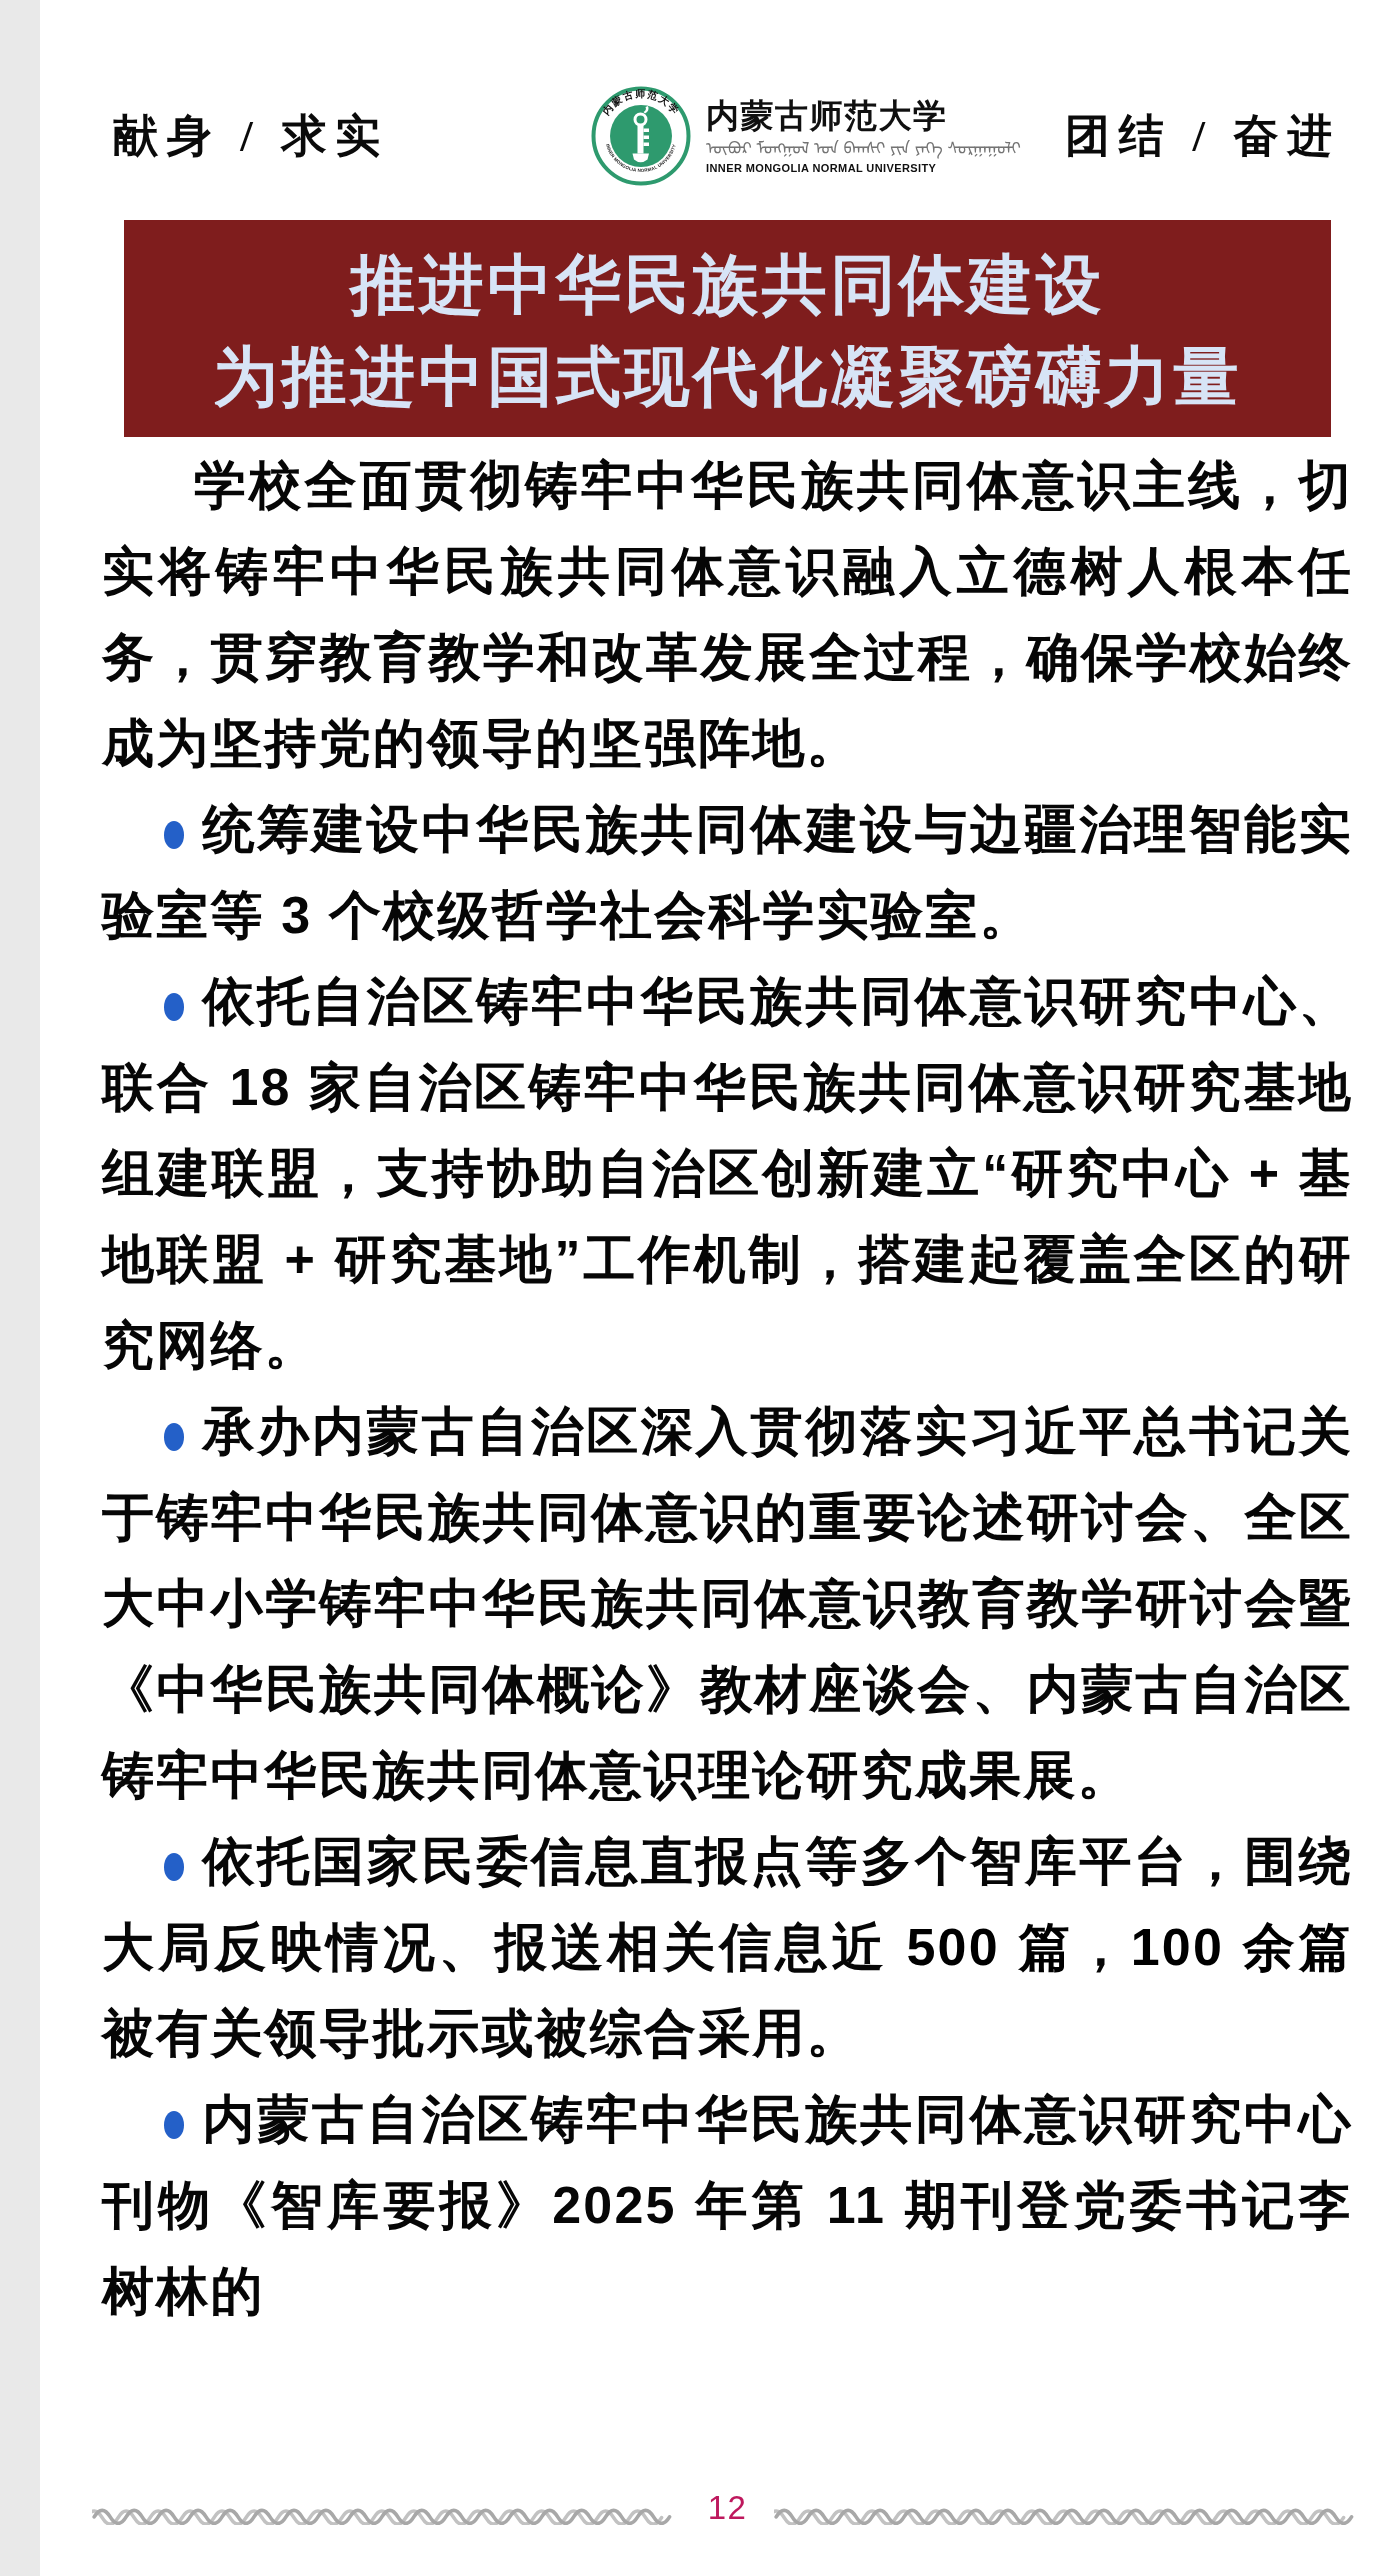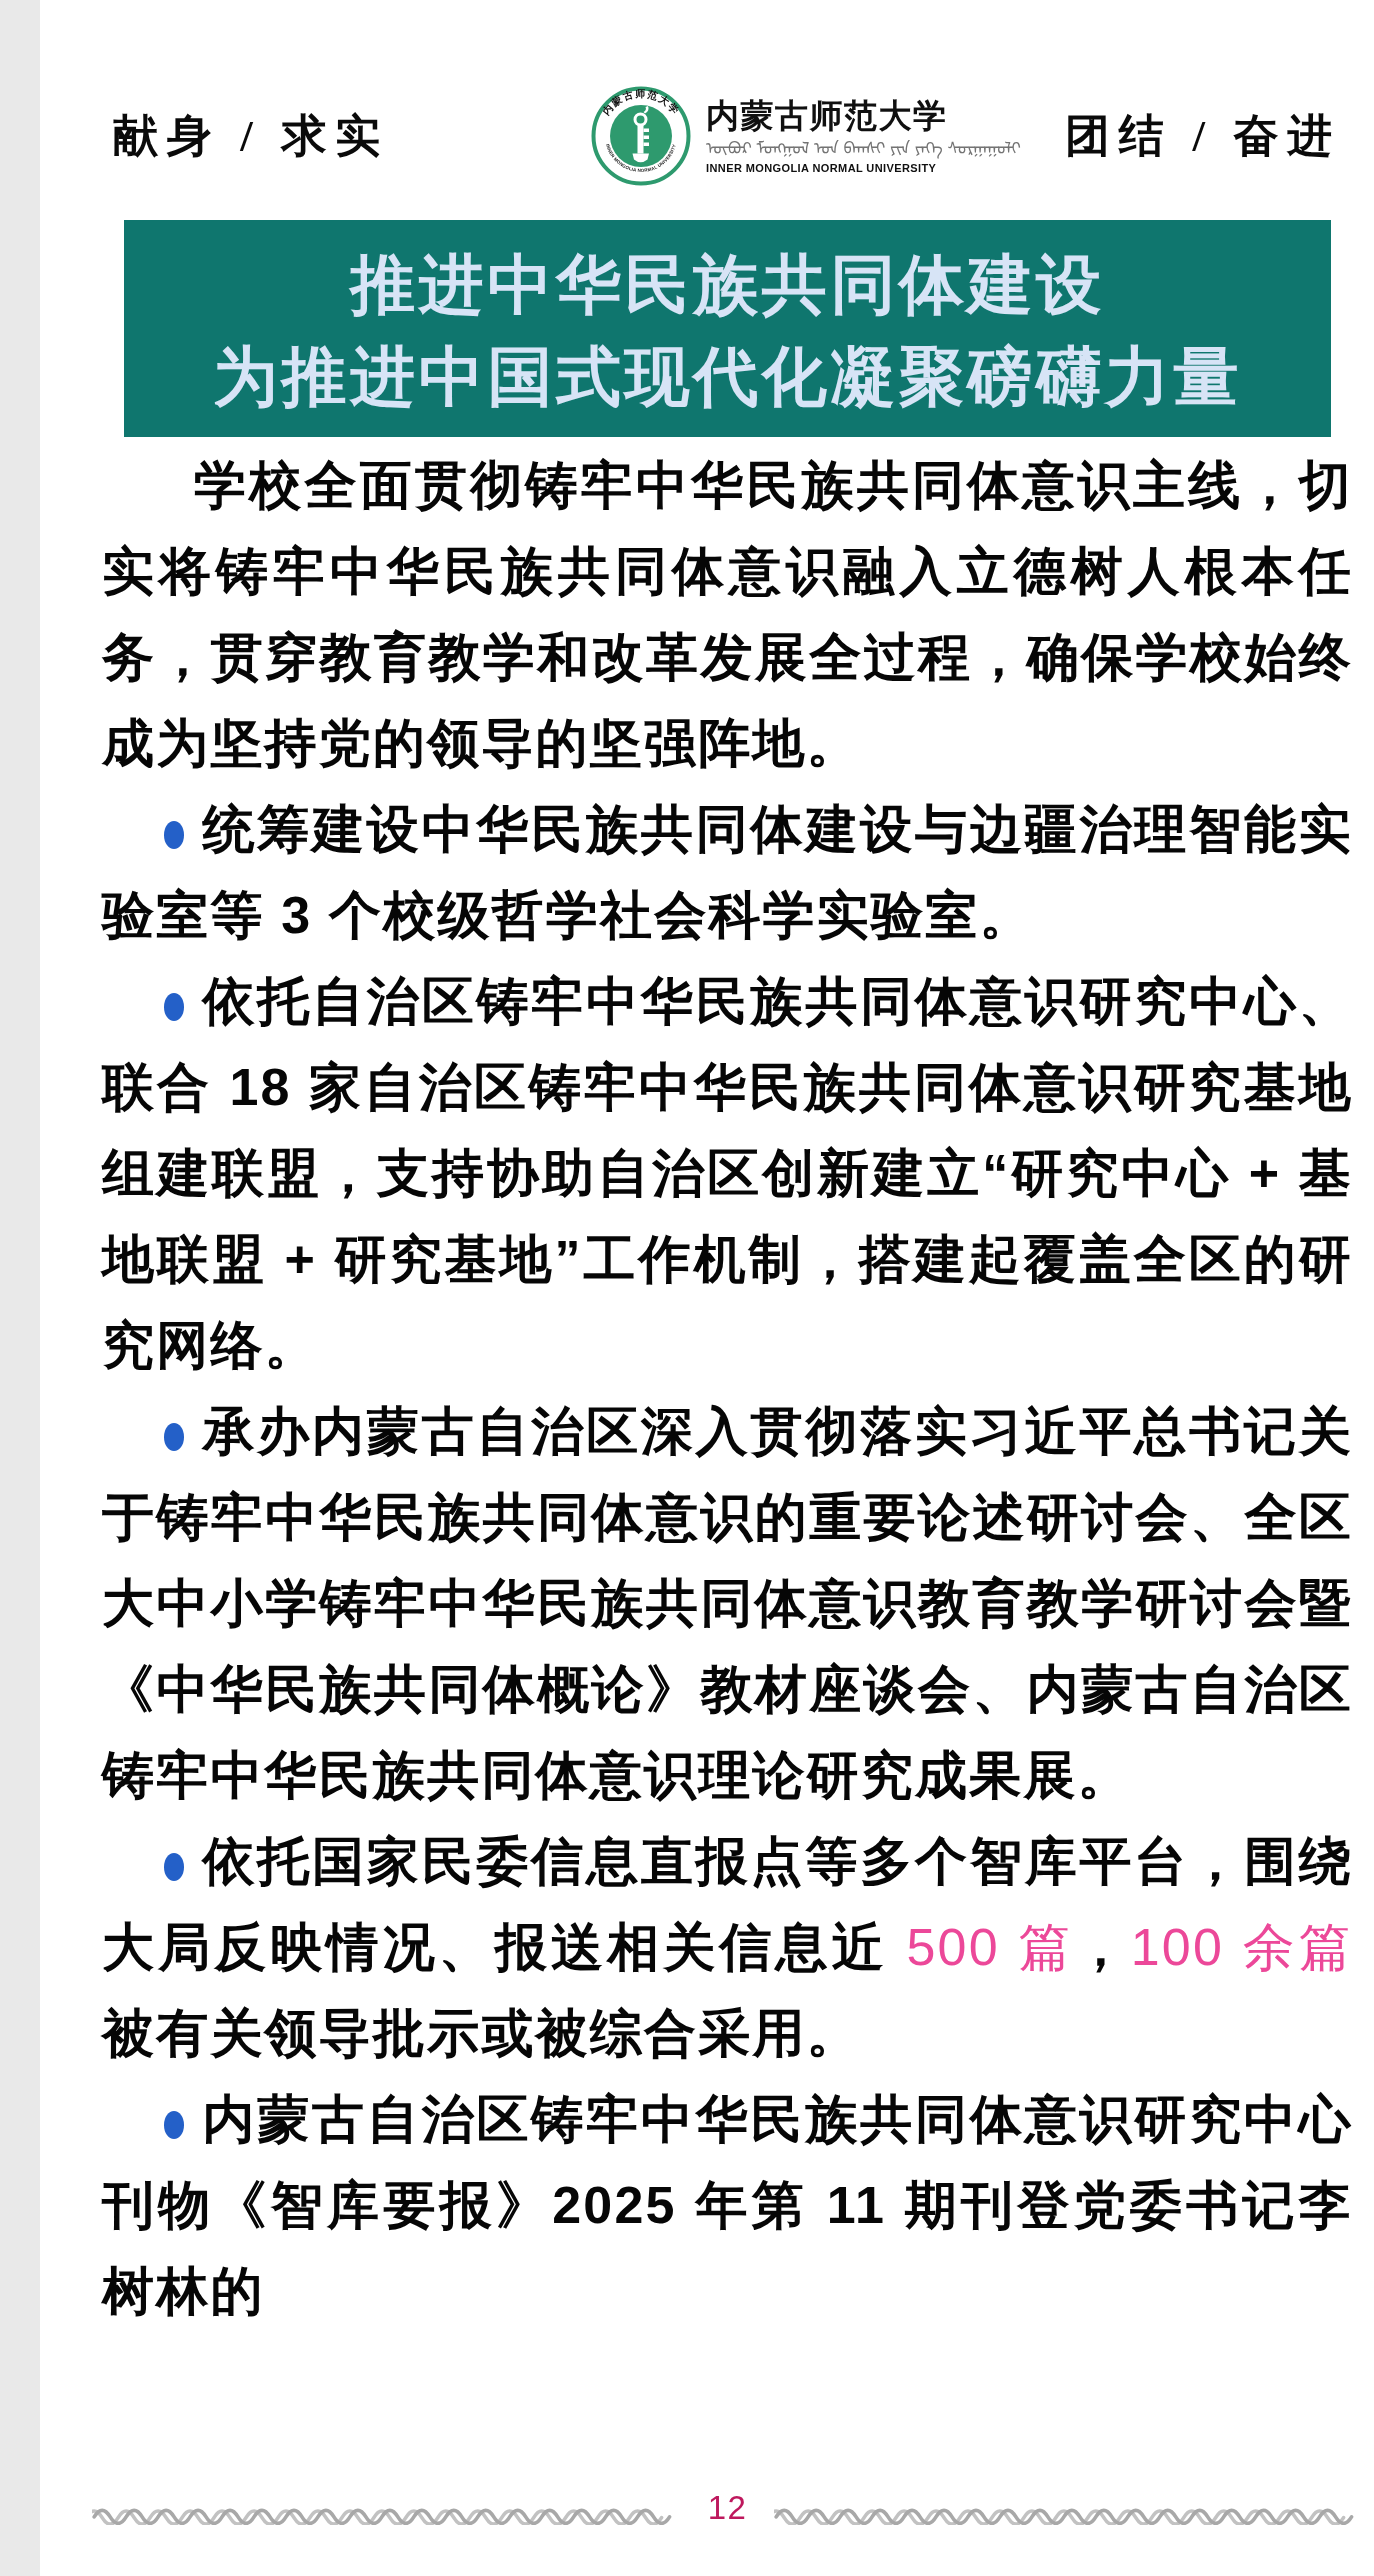--- a/index.html
+++ b/index.html
@@ -21,41 +21,41 @@
     letter-spacing:1.5px; color:#101010; line-height:38px; white-space:nowrap;
   }
   .logo-mn{font-size:16.7px; letter-spacing:5.1px; color:#737373; margin-top:4.4px; line-height:19px; white-space:nowrap;}
   .logo-en{
     font-size:11px; font-weight:bold; letter-spacing:0.4px; color:#101010;
     margin-top:3.6px; white-space:nowrap;
   }
   
   .banner{
     position:absolute; left:84px; top:220px; width:1207px; height:217px;
-    background:#0f766e; text-align:center;
+    background:#7f1d1d; text-align:center;
   }
   .banner-line{
     font-family:"Liberation Serif", serif; font-weight:bold; font-size:65px;
     line-height:92px; letter-spacing:3.6px; color:#d7e4f6; white-space:nowrap;
   }
   .banner-line1{margin-top:19px;}
   
   .body-text{
     position:absolute; left:62px; top:442px; width:1251px;
     font-size:52px; line-height:86px; letter-spacing:2.2px;
     font-weight:600; text-align:justify; color:#060606;
   }
   .body-text p{margin:0; padding:0;}
   .indent2{text-indent:92px;}
   .bullet-p{text-indent:62px;}
   .dot{
     display:inline-block; width:20.4px; height:28px; border-radius:50%;
     background:#2460c8; margin-right:17.4px; vertical-align:-1.5px;
   }
-  .hl{color:#ec4899; font-weight:400;}
+  .hl{color:#000000; font-weight:700;}
   
   .wave{position:absolute; top:2500px; width:587px; height:25px;}
   .wave-left{left:52px;}
   .wave-right{left:734px;}
   .page-num{
     position:absolute; left:640px; top:2489px; width:95px; text-align:center;
     font-size:33px; color:#be185d; letter-spacing:1.5px;
   }
 </style>
 </head>

